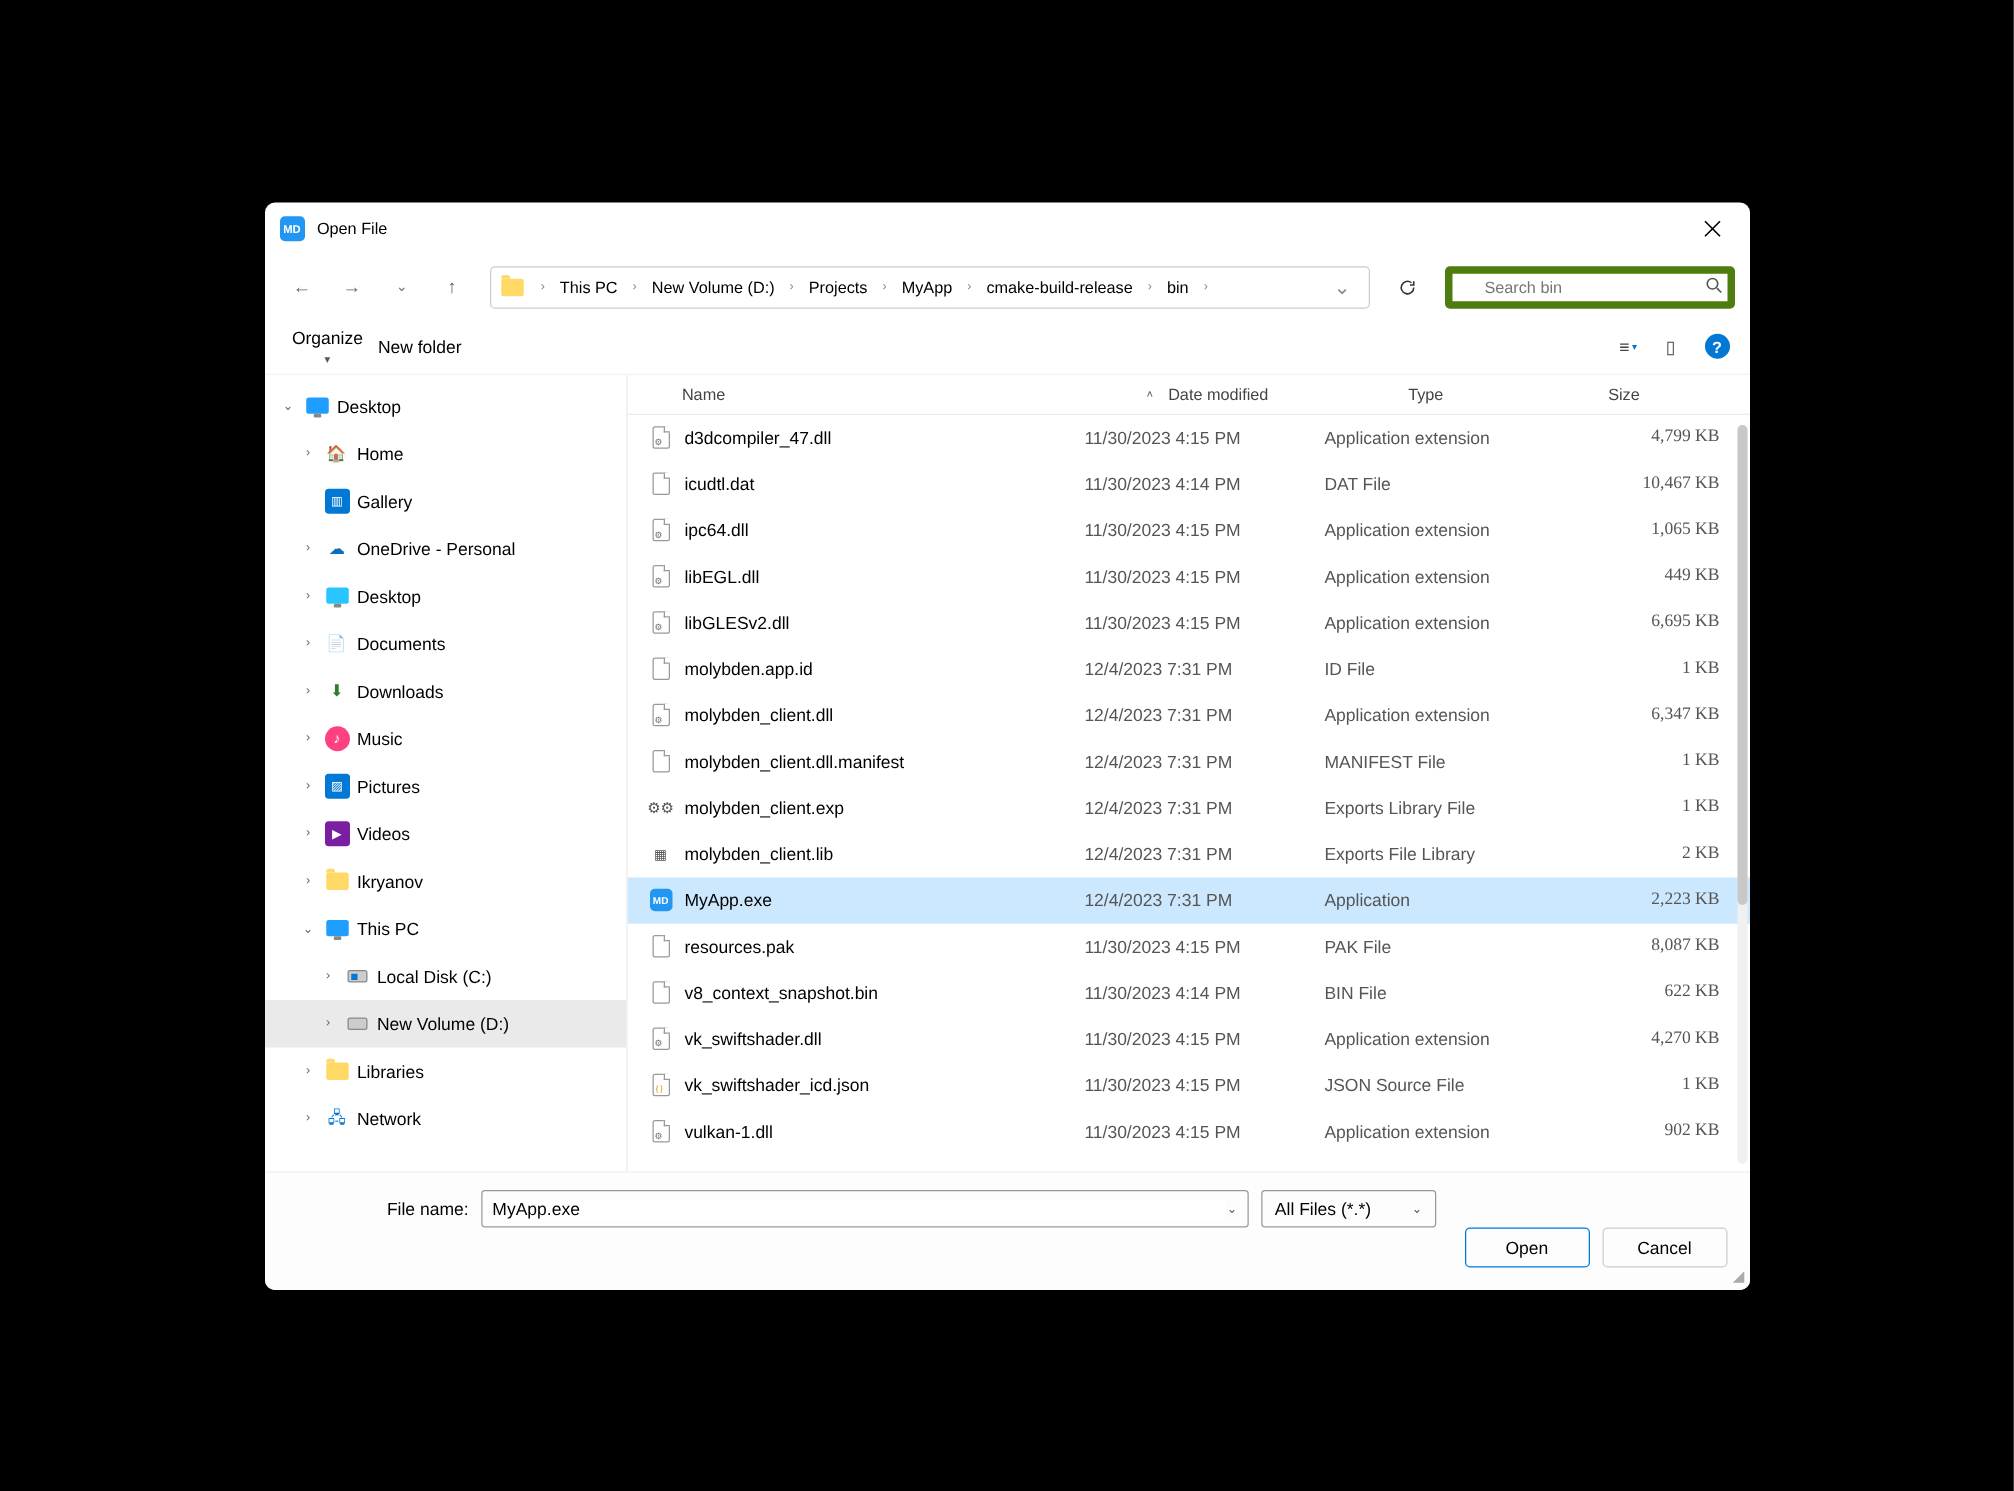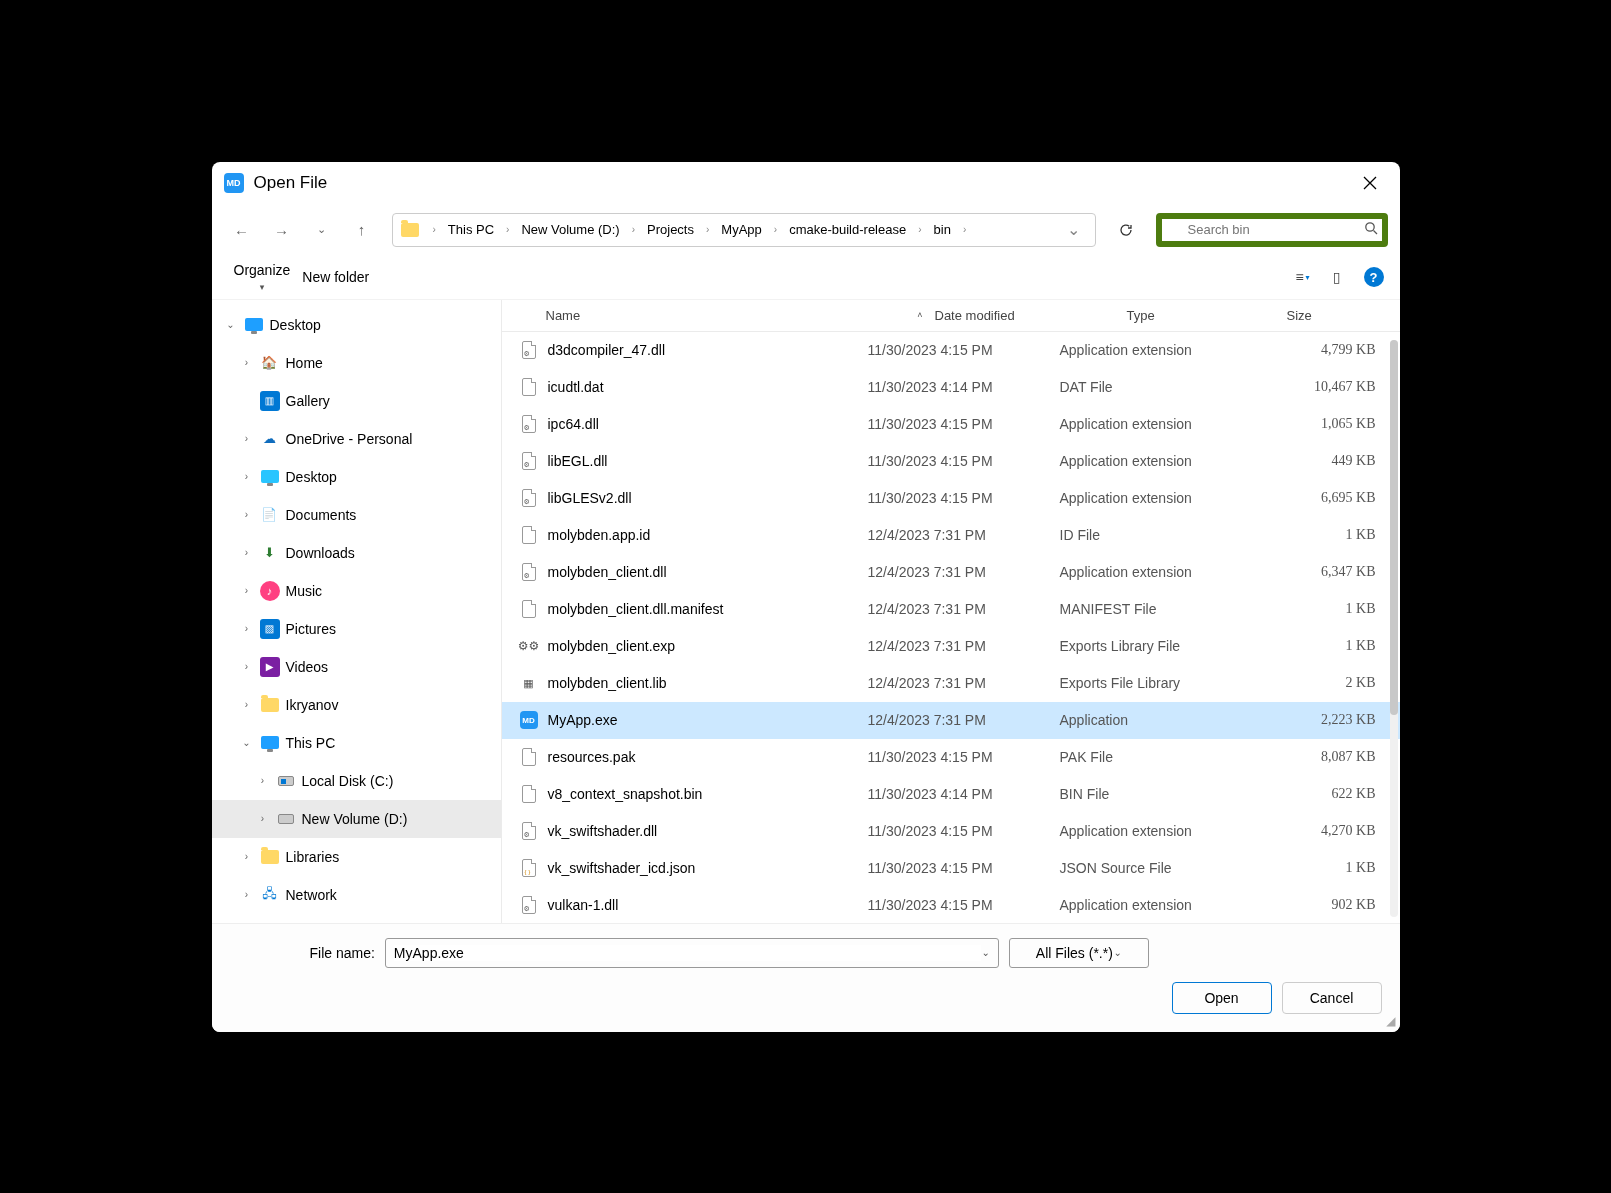--- a/index.html
+++ b/index.html
@@ -1,21 +1,21 @@
 <!DOCTYPE html>
 <html><head>
 <meta charset="utf-8">
 <style>
   * { box-sizing: border-box; margin: 0; padding: 0; font-family: "Segoe UI", Arial, sans-serif; }
   body { background: #000; display: flex; align-items: center; justify-content: center; width: 1611px; height: 1193px; }
   .window { width: 1188px; height: 870px; background: #fff; border-radius: 8px; box-shadow: 0 8px 32px rgba(0,0,0,0.5); display: flex; flex-direction: column; overflow: hidden; position: relative; }
   .titlebar { height: 42px; display: flex; align-items: center; padding: 0 12px; }
   .titlebar .app-icon { width: 20px; height: 20px; background: #2196f3; border-radius: 4px; margin-right: 10px; display: flex; align-items: center; justify-content: center; }
   .titlebar .app-icon span { color: #fff; font-size: 9px; font-weight: bold; }
-  .titlebar .title { font-size: 17px; color: #000; }
+  .titlebar .title { font-size: 13px; color: #000; }
   .titlebar .close { margin-left: auto; width: 36px; height: 36px; display: flex; align-items: center; justify-content: center; cursor: pointer; font-size: 16px; }
   .navbar { height: 52px; display: flex; align-items: center; padding: 0 12px; gap: 4px; }
   .nav-btn { width: 36px; height: 36px; display: flex; align-items: center; justify-content: center; cursor: pointer; color: #666; font-size: 15px; border-radius: 4px; }
   .breadcrumb { flex: 1; height: 34px; border: 1px solid #ccc; border-radius: 4px; display: flex; align-items: center; padding: 0 8px; gap: 2px; margin: 0 8px; background: #fff; }
   .breadcrumb .folder-icon { width: 18px; height: 14px; background: #ffd866; border-radius: 2px; margin-right: 6px; position: relative; }
   .breadcrumb .folder-icon::before { content: ""; position: absolute; top: -3px; left: 0; width: 7px; height: 3px; background: #ffd866; border-radius: 2px 2px 0 0; }
   .breadcrumb .chev { color: #888; font-size: 10px; padding: 0 6px; cursor: pointer; }
   .breadcrumb .crumb { font-size: 13px; color: #000; cursor: pointer; padding: 2px 4px; }
   .breadcrumb .last-chev { margin-left: auto; margin-right: 6px; color: #888; }
   .refresh-btn { width: 36px; height: 34px; border: none; background: none; display: flex; align-items: center; justify-content: center; cursor: pointer; color: #444; margin-right: 8px; }
@@ -48,26 +48,26 @@
   .file-row { height: 37px; display: flex; align-items: center; padding-left: 16px; font-size: 14px; cursor: pointer; }
   .file-row.selected { background: #cce8ff; }
   .file-row .fi { width: 22px; height: 22px; display: flex; align-items: center; justify-content: center; margin-right: 8px; }
   .file-row .fname { width: 320px; color: #000; }
   .file-row .fdate { width: 192px; color: #555; }
   .file-row .ftype { width: 160px; color: #555; }
   .file-row .fsize { flex: 1; text-align: right; padding-right: 24px; color: #555; font-family: Liberation Serif, serif; }
   .content .scrollbar { position: absolute; right: 2px; top: 40px; bottom: 6px; width: 8px; background: #f0f0f0; border-radius: 4px; }
   .content .scrollbar .thumb { position: absolute; top: 0; left: 0; right: 0; height: 65%; background: #c8c8c8; border-radius: 4px; }
   .footer { border-top: 1px solid rgba(0,0,0,0.06); padding: 14px 18px 18px; background: #fdfdfd; }
-  .footer-row1 { display: flex; align-items: center; gap: 10px; margin-bottom: 14px; }
+  .footer-row1 { display: flex; align-items: center; gap: 10px; }
   .footer-row1 label { font-size: 14px; color: #000; margin-left: 80px; }
   .filename-combo { flex: 1; height: 30px; border: 1px solid #999; border-radius: 3px; display: flex; align-items: center; padding: 0 8px; max-width: 614px; }
   .filename-combo input { border: none; outline: none; flex: 1; font-size: 14px; }
   .filename-combo .drop { font-size: 10px; color: #555; }
-  .filter-combo { width: 140px; height: 30px; border: 1px solid #999; border-radius: 3px; display: flex; align-items: center; padding: 0 26px; font-size: 14px; }
+  .filter-combo { width: 140px; height: 30px; border: 1px solid #999; border-radius: 3px; display: flex; align-items: center; padding: 0 10px; font-size: 14px; }
   .filter-combo .drop { margin-left: auto; font-size: 10px; color: #555; }
   .footer-row2 { display: flex; justify-content: flex-end; gap: 10px; }
   .btn { width: 100px; height: 32px; border: 1px solid #ccc; border-radius: 4px; background: #fdfdfd; font-size: 14px; cursor: pointer; display: flex; align-items: center; justify-content: center; }
   .btn.primary { border-color: #0078d4; color: #000; }
   .resize-grip { position: absolute; right: 4px; bottom: 4px; color: #aaa; font-size: 12px; pointer-events: none; }
   
   .ic-folder { width: 18px; height: 14px; background: #ffd866; border-radius: 2px; position: relative; display: inline-block; }
   .ic-folder::before { content: ""; position: absolute; top: -3px; left: 0; width: 7px; height: 3px; background: #ffd866; border-radius: 2px 2px 0 0; }
   .ic-file { width: 14px; height: 18px; border: 1px solid #999; border-radius: 2px; background: #fff; position: relative; }
   .ic-file .corner { position: absolute; top: -1px; right: -1px; width: 5px; height: 5px; background: #fff; border-left: 1px solid #999; border-bottom: 1px solid #999; }

